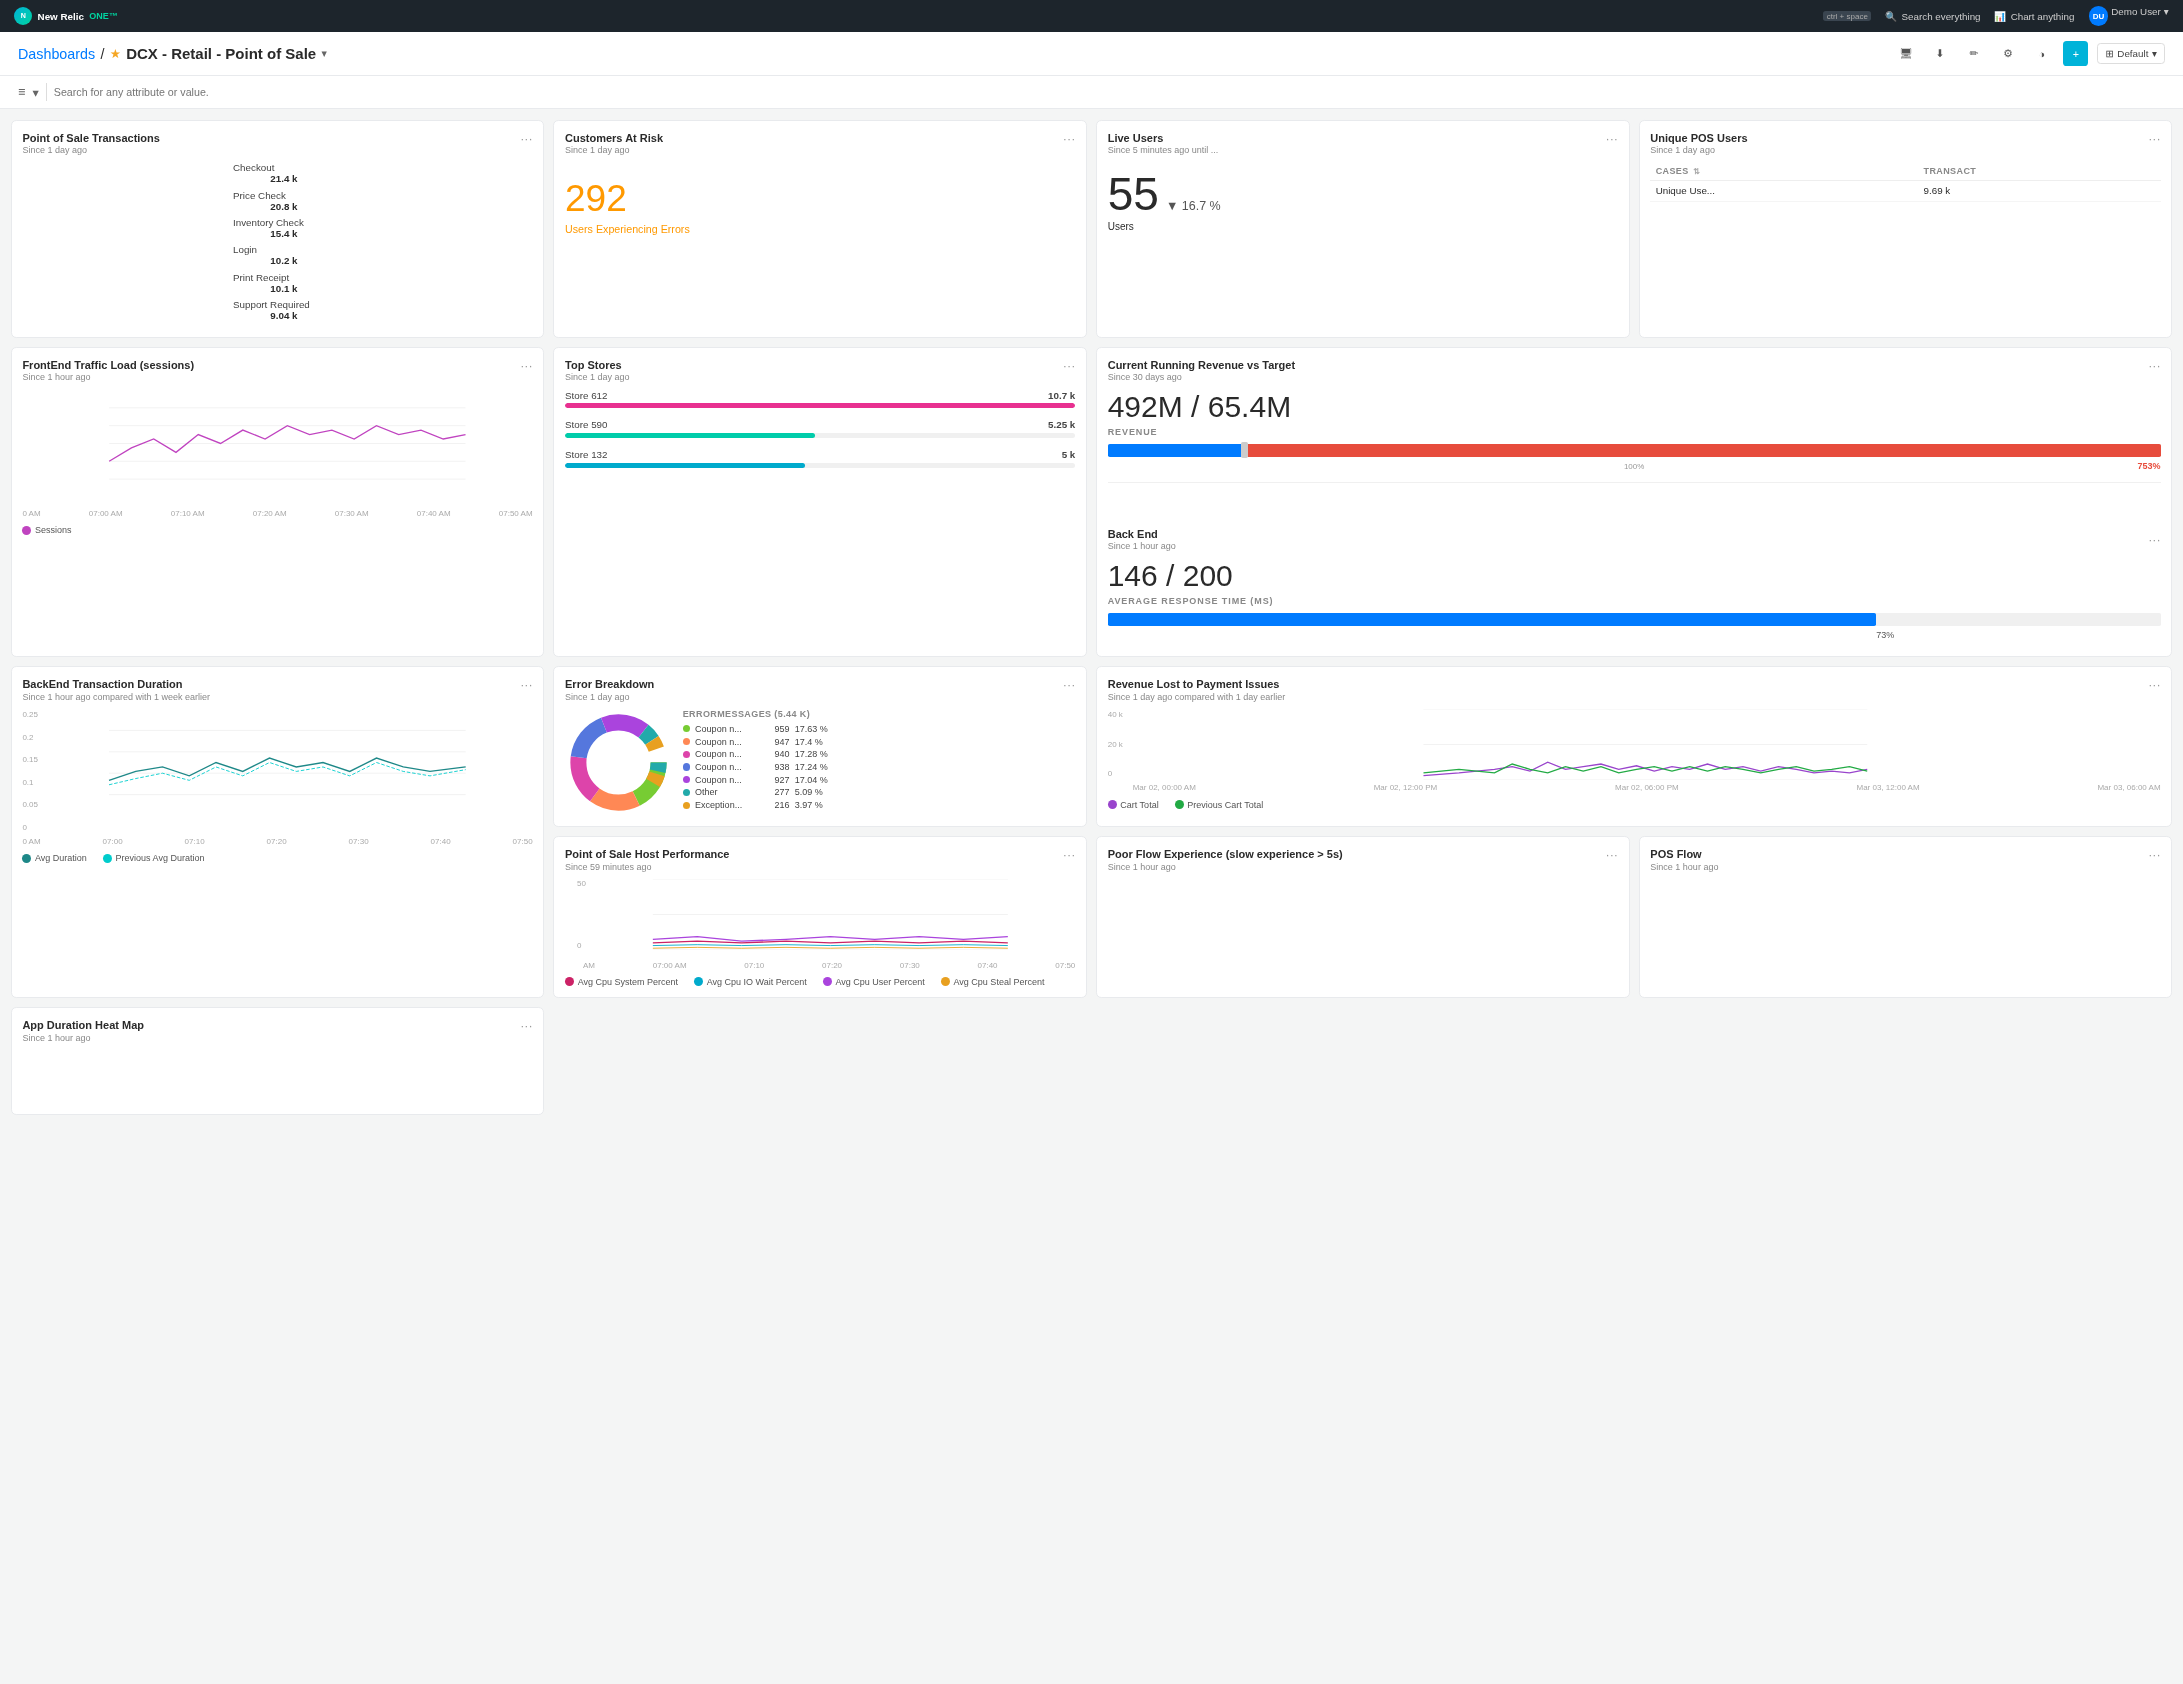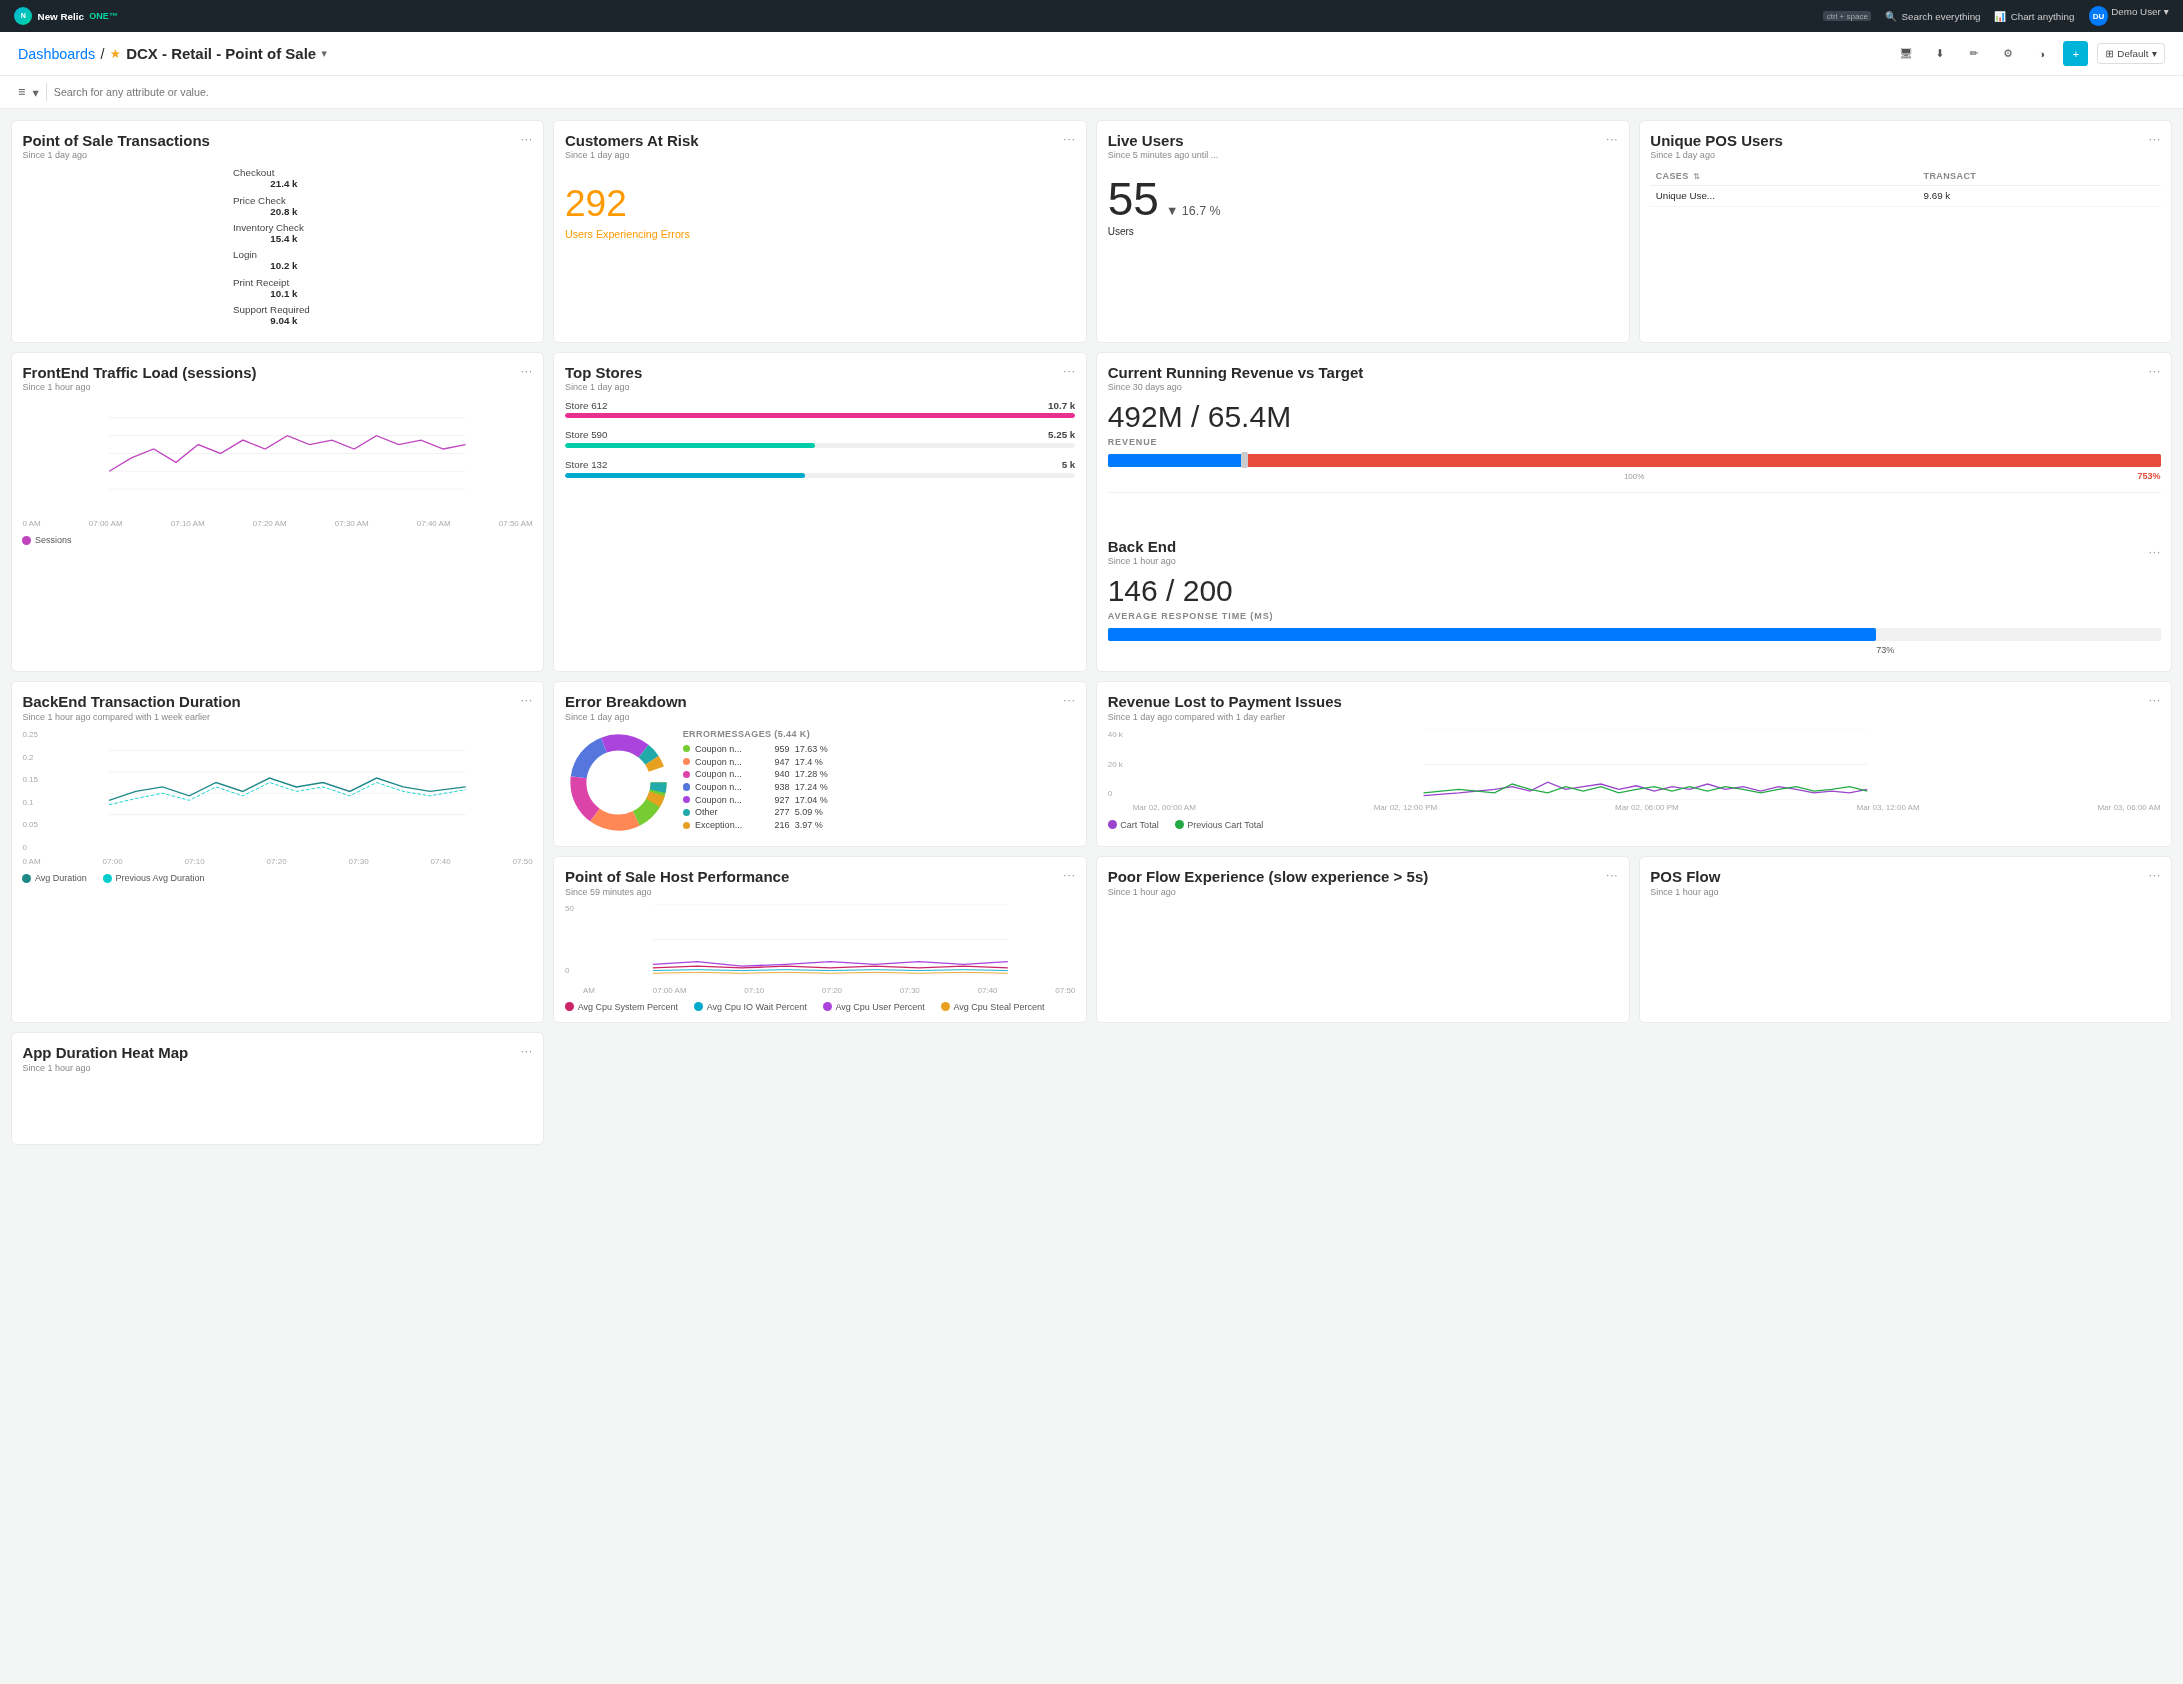--- a/index.html
+++ b/index.html
@@ -34,21 +34,21 @@
     .filter-icon { color: #666; font-size: 12.5px; cursor: pointer; }
     .filter-input { flex: 1; border: none; outline: none; font-size: 10.7px; color: #888; background: transparent; }
     .filter-divider { width: 0.9px; height: 18px; background: #ddd; }
 
     
     .dashboard { padding: 10.7px; display: grid; grid-template-columns: 1fr 1fr 1fr 1fr; grid-template-rows: auto; gap: 9px; background: #f4f5f5; }
 
     
     .widget { background: #fff; border-radius: 5.3px; border: 0.9px solid #e8eaed; padding: 10.7px; position: relative; overflow: hidden; }
     .widget-header { display: flex; justify-content: space-between; align-items: flex-start; margin-bottom: 7.1px; }
-    .widget-title { font-size: 15px; font-weight: 600; color: #2a2a2a; }
+    .widget-title { font-size: 11px; font-weight: 600; color: #2a2a2a; }
     .widget-subtitle { font-size: 9px; color: #888; margin-top: 1.8px; }
     .widget-menu { color: #999; cursor: pointer; font-size: 12.5px; }
     .span-2 { grid-column: span 2; }
 
     
     .metric-row { display: flex; align-items: center; justify-content: space-between; margin-bottom: 5.3px; flex-direction: column; }
     .metric-label { font-size: 9.8px; color: #444; width: 89px; }
     .metric-value { font-size: 9.8px; font-weight: 600; color: #2a2a2a; width: 40px; text-align: right; }
     .bar-track { flex: 1; height: 5.3px; background: #f0f0f0; border-radius: 2.7px; margin: 0 7.1px; overflow: hidden; }
     .bar-fill { height: 100%; border-radius: 2.7px; }
@@ -568,21 +568,21 @@
 
   <div class="widget">
     <div class="widget-header">
       <div>
         <div class="widget-title">Point of Sale Host Performance</div>
         <div class="widget-subtitle">Since 59 minutes ago</div>
       </div>
       <div class="widget-menu">···</div>
     </div>
     <div class="chart-wrapper" style="height:80px;">
-      <div style="position:absolute; left:0; top:0; font-size:8px; color:#aaa; display:flex; flex-direction:column; justify-content:space-between; height:71px;">
+      <div style="position:absolute; left:12px; top:0; font-size:8px; color:#aaa; display:flex; flex-direction:column; justify-content:space-between; height:71px;">
         <span>50</span>
           <span>0</span>
       </div>
       <svg width="100%" height="71" viewBox="0 0 400 80">
         <line x1="0" y1="0" x2="400" y2="0" stroke="#f0f0f0" stroke-width="1"></line>
         <line x1="0" y1="40" x2="400" y2="40" stroke="#f0f0f0" stroke-width="1"></line>
         <line x1="0" y1="80" x2="400" y2="80" stroke="#f0f0f0" stroke-width="1"></line>
         <polyline points="0,72 50,70 100,72 150,70 200,72 250,70 300,72 350,70 400,72" fill="none" stroke="#cc2266" stroke-width="1.5"></polyline>
         <polyline points="0,68 50,65 100,70 150,68 200,65 250,68 300,65 350,68 400,65" fill="none" stroke="#aa44dd" stroke-width="1.5"></polyline>
         <polyline points="0,75 50,74 100,75 150,74 200,75 250,74 300,75 350,74 400,75" fill="none" stroke="#00aacc" stroke-width="1"></polyline>

